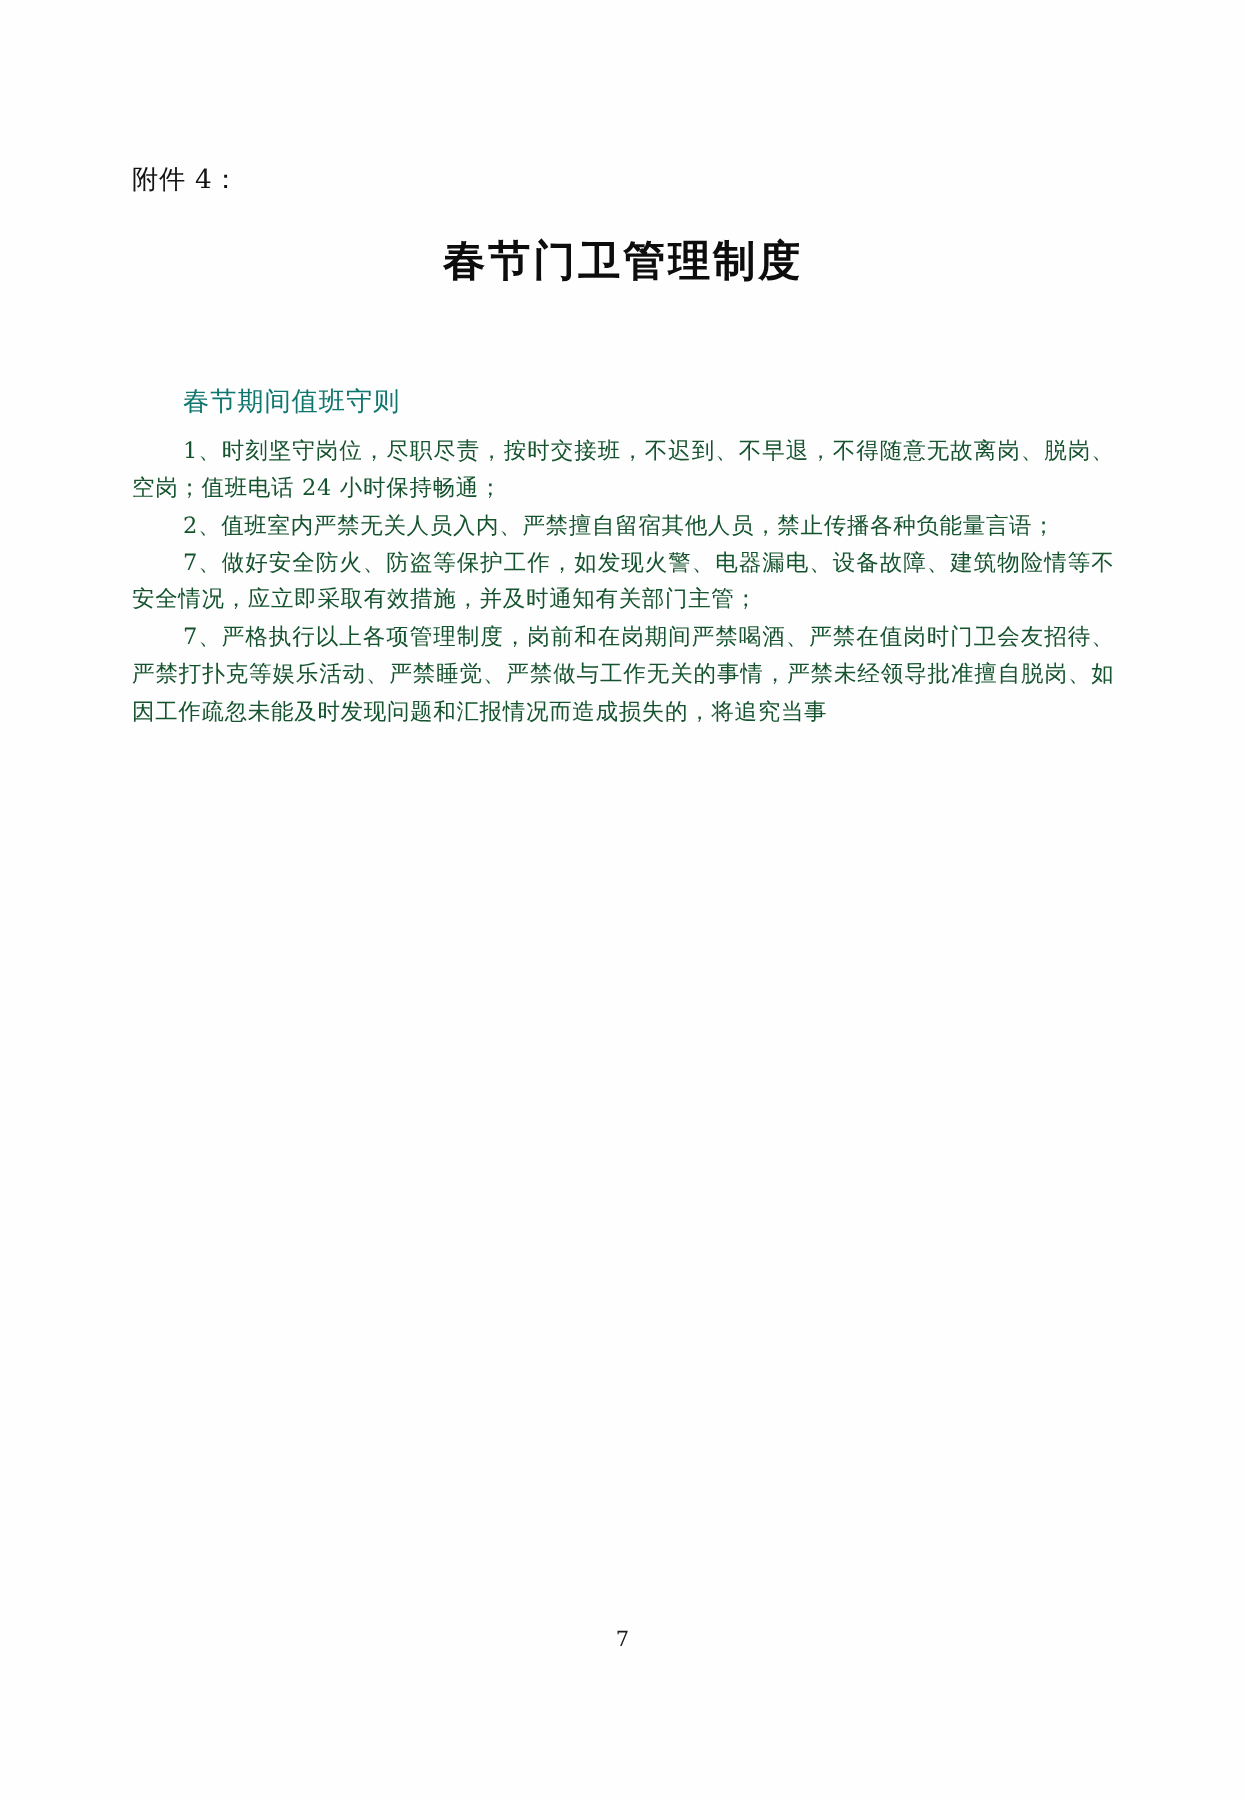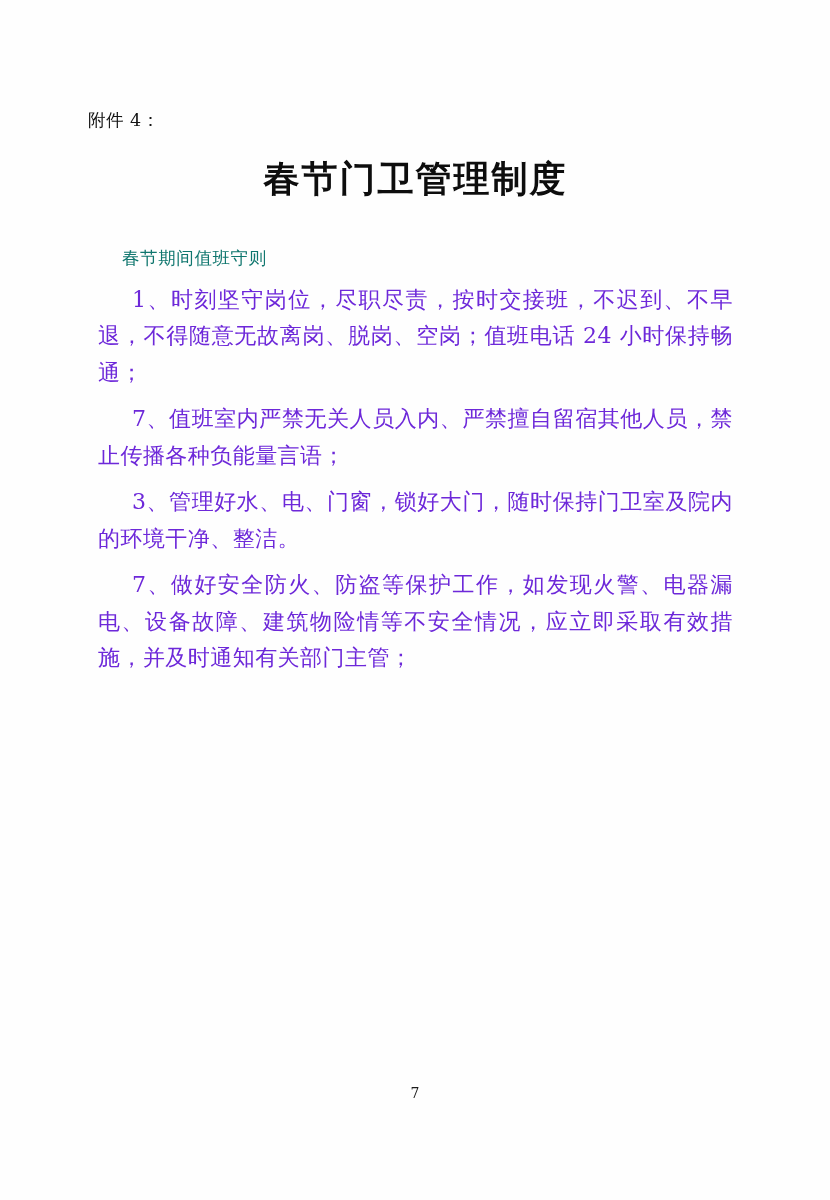--- a/index.html
+++ b/index.html
@@ -31,42 +31,42 @@
     font-size: 17.5px;
     letter-spacing: 0.5px;
     line-height: 1.4;
     margin: 0 0 22px 0;
     color: #141414;
   }
   .doc-title {
     text-align: center;
     font-family: "DejaVu Sans", "Liberation Sans", sans-serif;
     font-weight: bold;
-    font-size: 36px;
+    font-size: 28px;
     letter-spacing: 2px;
-    margin: 0 0 40px 0;
+    margin: 0 0 61px 0;
     color: #0d0d0d;
   }
   .subheading {
     font-size: 17.5px;
     letter-spacing: 0.6px;
     margin: 0 0 6px 0;
     text-indent: 34px;
     line-height: 1.62;
     color: #0f766e;
   }
   .para {
-    font-size: 22px;
+    font-size: 15px;
     letter-spacing: 0.45px;
     line-height: 1.66;
-    margin: 10px;
+    margin: 0;
     text-indent: 34px;
     text-align: justify;
     text-justify: inter-ideograph;
-    color: #6d28d9;
+    color: #14532d;
   }
   .page-number {
     position: absolute;
     left: 0;
     right: 0;
     top: 1085px;
     text-align: center;
     font-size: 14px;
     color: #1a1a1a;
     font-family: "DejaVu Serif", "Liberation Serif", serif;
@@ -79,25 +79,25 @@
   <div class="content">
 
     <p class="attachment-label">附件 4：</p>
 
     <h1 class="doc-title">春节门卫管理制度</h1>
 
     <p class="subheading">春节期间值班守则</p>
 
     <p class="para">1、时刻坚守岗位，尽职尽责，按时交接班，不迟到、不早退，不得随意无故离岗、脱岗、空岗；值班电话 24 小时保持畅通；</p>
 
-    <p class="para">7、值班室内严禁无关人员入内、严禁擅自留宿其他人员，禁止传播各种负能量言语；</p>
+    <p class="para">2、值班室内严禁无关人员入内、严禁擅自留宿其他人员，禁止传播各种负能量言语；</p>
 
-    <p class="para">3、管理好水、电、门窗，锁好大门，随时保持门卫室及院内的环境干净、整洁。</p>
 
     <p class="para">7、做好安全防火、防盗等保护工作，如发现火警、电器漏电、设备故障、建筑物险情等不安全情况，应立即采取有效措施，并及时通知有关部门主管；</p>
 
 
 
+    <p class="para">7、严格执行以上各项管理制度，岗前和在岗期间严禁喝酒、严禁在值岗时门卫会友招待、严禁打扑克等娱乐活动、严禁睡觉、严禁做与工作无关的事情，严禁未经领导批准擅自脱岗、如因工作疏忽未能及时发现问题和汇报情况而造成损失的，将追究当事</p>
 
   </div>
 
   <div class="page-number">7</div>
 </div>
 
 </body></html>

